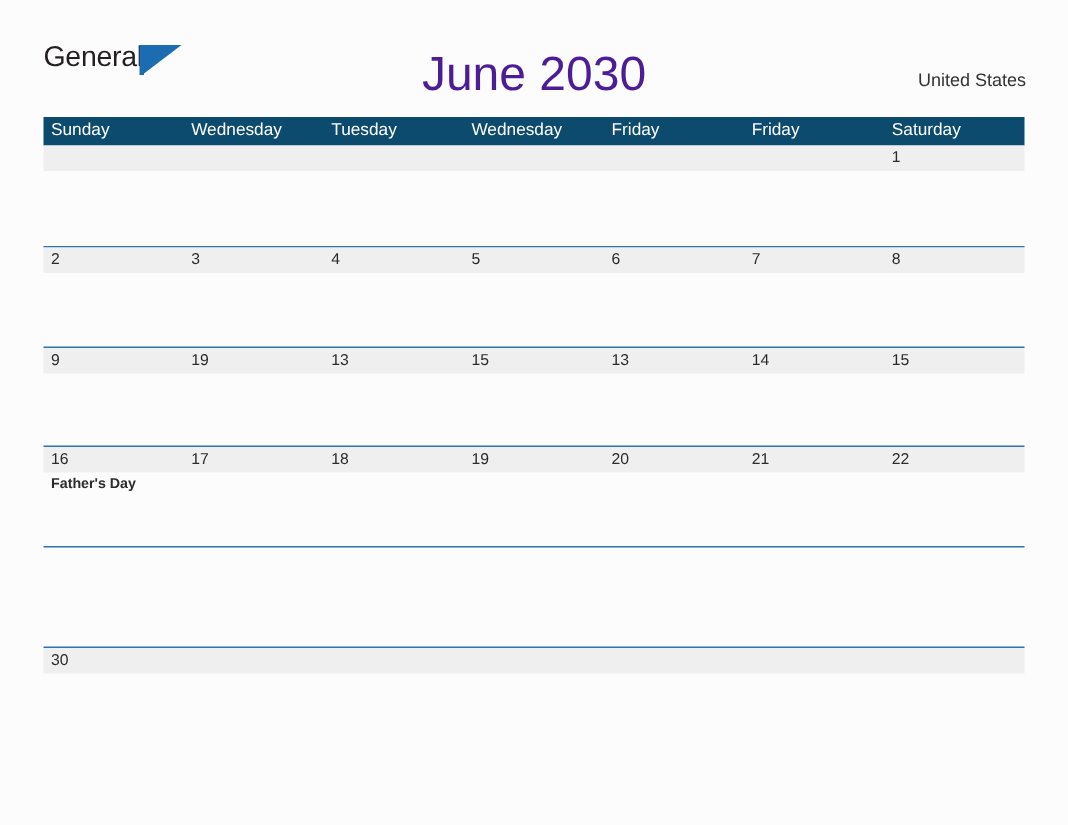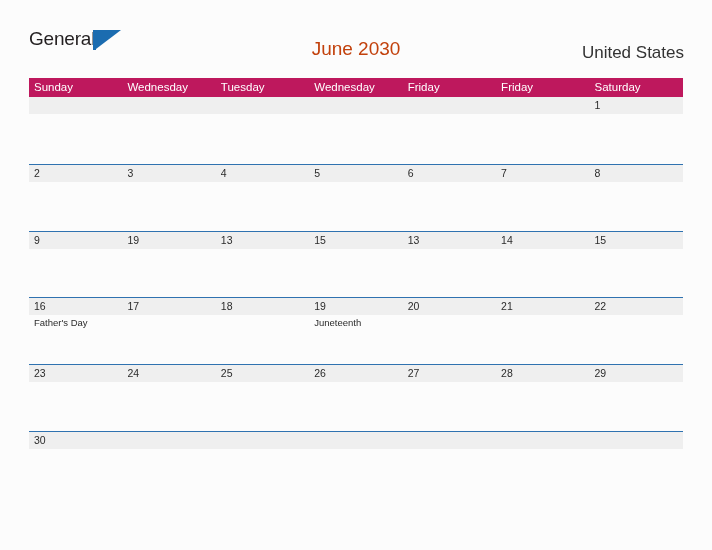--- a/index.html
+++ b/index.html
@@ -75,50 +75,50 @@
     white-space: nowrap;
     margin-top: 48px;
   }
 
   .month-title {
     position: absolute;
     left: 0;
     top: 33px;
     width: 712px;
     text-align: center;
-    font-size: 19px;
+    font-size: 32px;
     line-height: 32px;
-    color: #c2410c;
+    color: #4c1d95;
     font-weight: normal;
   }
 
   .country-label {
     position: absolute;
     right: 28px;
     top: 44px;
-    font-size: 17px;
+    font-size: 12px;
     line-height: 18px;
     color: #333333;
     text-align: right;
     white-space: nowrap;
   }
 
   
   .calendar {
     position: absolute;
     left: 29px;
     top: 78px;
     width: 654px;
   }
 
   .weekday-header {
     display: flex;
     width: 100%;
     height: 19px;
-    background: #be185d;
+    background: #0c4a6e;
   }
   .weekday-cell {
     flex: 1 1 0;
     font-size: 11.5px;
     line-height: 19px;
     color: #ffffff;
     padding-left: 5px;
     box-sizing: border-box;
     white-space: nowrap;
     overflow: hidden;
@@ -158,20 +158,21 @@
     display: flex;
     width: 100%;
     height: 49px;
     background: transparent;
   }
   .day-cell-events {
     flex: 1 1 0;
     padding-left: 5px;
     padding-top: 2px;
     box-sizing: border-box;
+    font-weight: bold;
   }
   .event-text {
     font-size: 9.5px;
     line-height: 12px;
     color: #2b2b2b;
     white-space: nowrap;
     overflow: hidden;
   }
   .event-text:empty { display: none; }
 
@@ -276,38 +277,26 @@
           <div class="day-cell-num">20</div>
           <div class="day-cell-num">21</div>
           <div class="day-cell-num">22</div>
         </div>
         <div class="event-band">
           <div class="day-cell-events">
             <div class="event-text">Father's Day</div>
           </div>
           <div class="day-cell-events"></div>
           <div class="day-cell-events"></div>
-          <div class="day-cell-events">
-            <div class="event-text">Juneteenth</div>
-          </div>
           <div class="day-cell-events"></div>
           <div class="day-cell-events"></div>
           <div class="day-cell-events"></div>
         </div>
       </div>
       <div class="week-row">
-        <div class="daynum-band">
-          <div class="day-cell-num">23</div>
-          <div class="day-cell-num">24</div>
-          <div class="day-cell-num">25</div>
-          <div class="day-cell-num">26</div>
-          <div class="day-cell-num">27</div>
-          <div class="day-cell-num">28</div>
-          <div class="day-cell-num">29</div>
-        </div>
         <div class="event-band">
           <div class="day-cell-events"></div>
           <div class="day-cell-events"></div>
           <div class="day-cell-events"></div>
           <div class="day-cell-events"></div>
           <div class="day-cell-events"></div>
           <div class="day-cell-events"></div>
           <div class="day-cell-events"></div>
         </div>
       </div>

